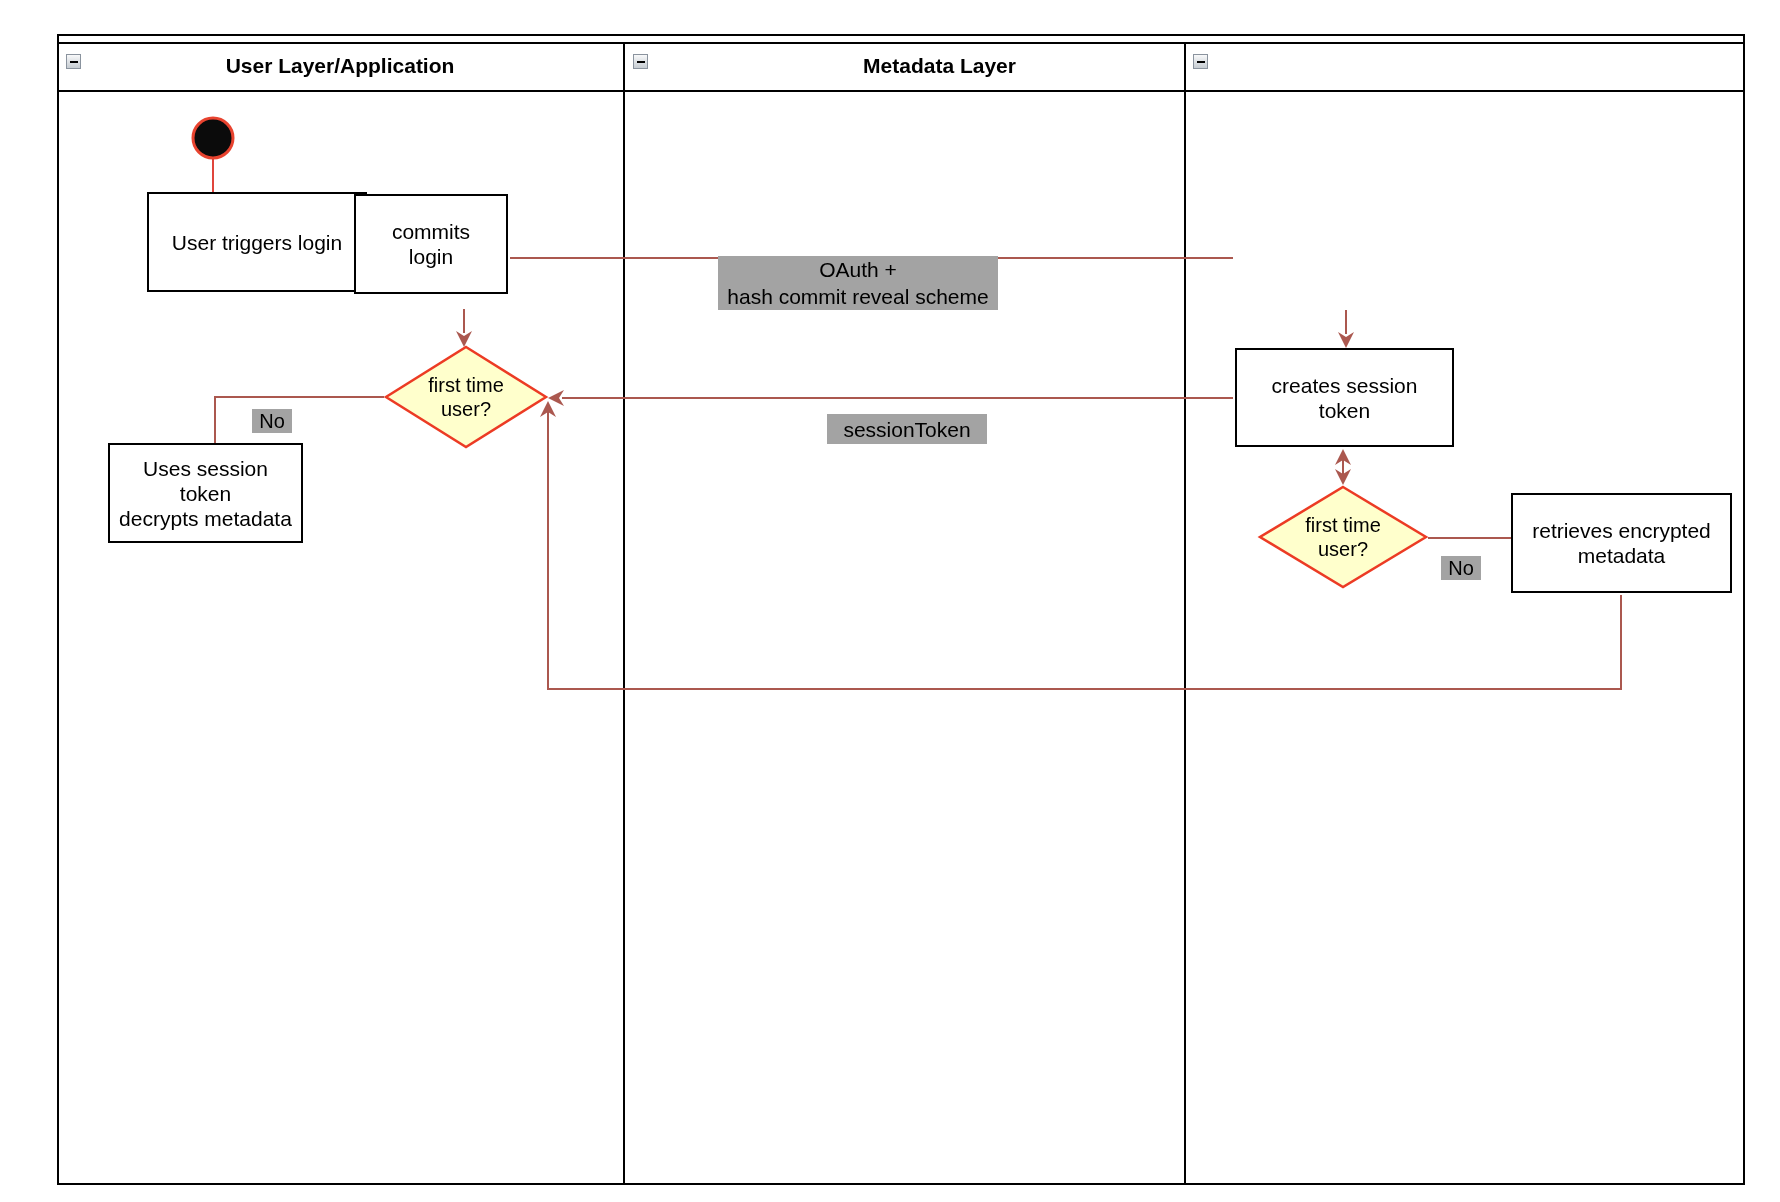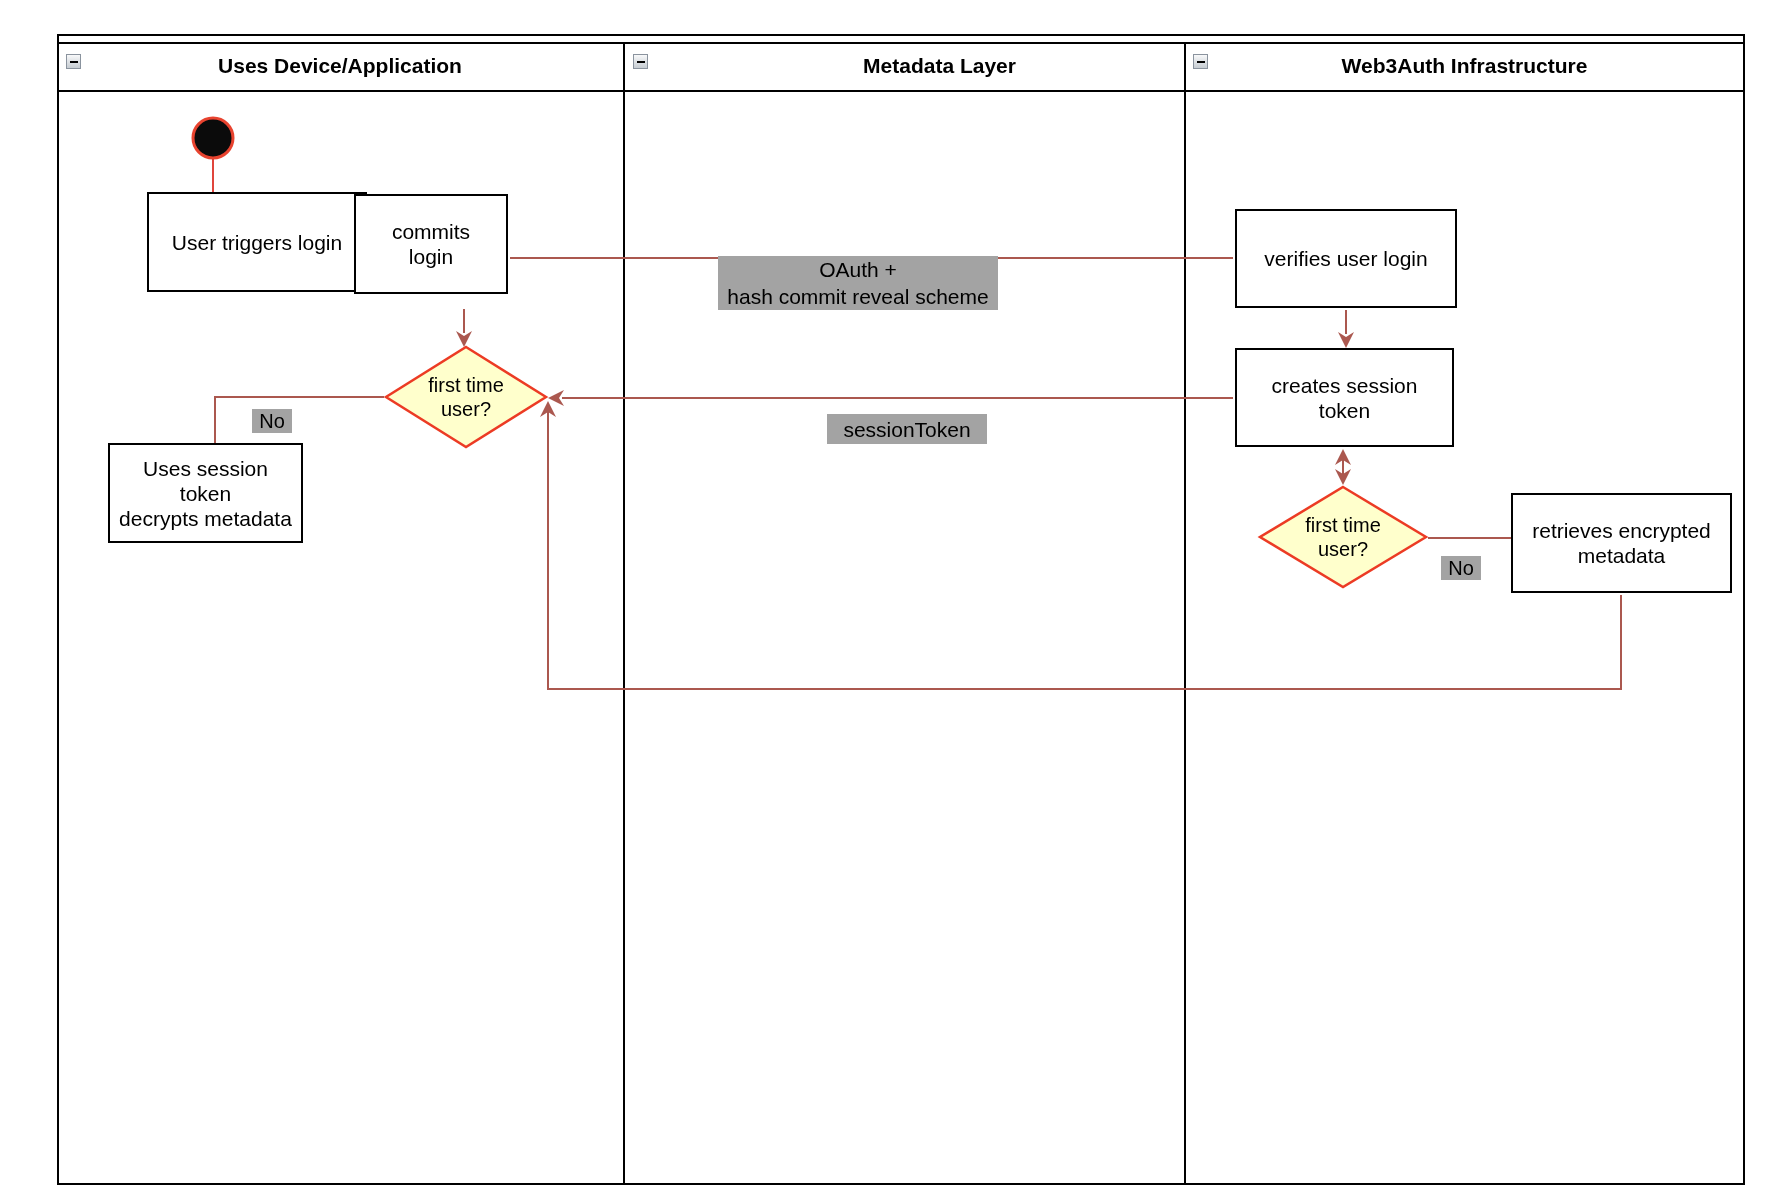--- a/index.html
+++ b/index.html
@@ -45,27 +45,24 @@
 
   <div class="pool"></div>
 
   <div class="hline" style="left:57px;top:42px;width:1688px;height:2px;"></div>
   <div class="hline" style="left:57px;top:90px;width:1688px;height:2px;"></div>
 
   <div class="vline" style="left:623px;top:42px;width:2px;height:1143px;"></div>
   <div class="vline" style="left:1184px;top:42px;width:2px;height:1143px;"></div>
 
   <div class="lane-title" style="left:57px;width:566px;">
-      <span>Uses Device/Application</span>
+      <span>User Layer/Application</span>
     </div>
   <div class="lane-title" style="left:659px;width:561px;">
       <span>Metadata Layer</span>
-    </div>
-  <div class="lane-title" style="left:1184px;width:561px;">
-      <span>Web3Auth Infrastructure</span>
     </div>
 
   <div class="collapse-btn" style="left:66px;top:54px;">
       <div class="bar"></div>
     </div>
   <div class="collapse-btn" style="left:633px;top:54px;">
       <div class="bar"></div>
     </div>
   <div class="collapse-btn" style="left:1193px;top:54px;">
       <div class="bar"></div>
@@ -125,21 +122,20 @@
     <polygon class="decision" points="466,347 546,397 466,447 386,397"></polygon>
     <polygon class="decision" points="1343,487 1426,537 1343,587 1260,537"></polygon>
   </svg>
 
   <div class="node" style="left:103px;top:192px;width:220px;height:100px;margin-left:44px;">User triggers login</div>
   <div class="node" style="left:354px;top:194px;width:154px;height:100px;">commits
 login</div>
   <div class="node" style="left:108px;top:443px;width:195px;height:100px;">Uses session
 token
 decrypts metadata</div>
-  <div class="node" style="left:1235px;top:209px;width:222px;height:99px;">verifies user login</div>
   <div class="node" style="left:1235px;top:348px;width:219px;height:99px;">creates session
 token</div>
   <div class="node" style="left:1511px;top:493px;width:221px;height:100px;">retrieves encrypted
 metadata</div>
 
   <div class="decision-label" style="left:386px;top:347px;width:160px;height:100px;">first time
 user?</div>
   <div class="decision-label" style="left:1260px;top:487px;width:166px;height:100px;">first time
 user?</div>
 

